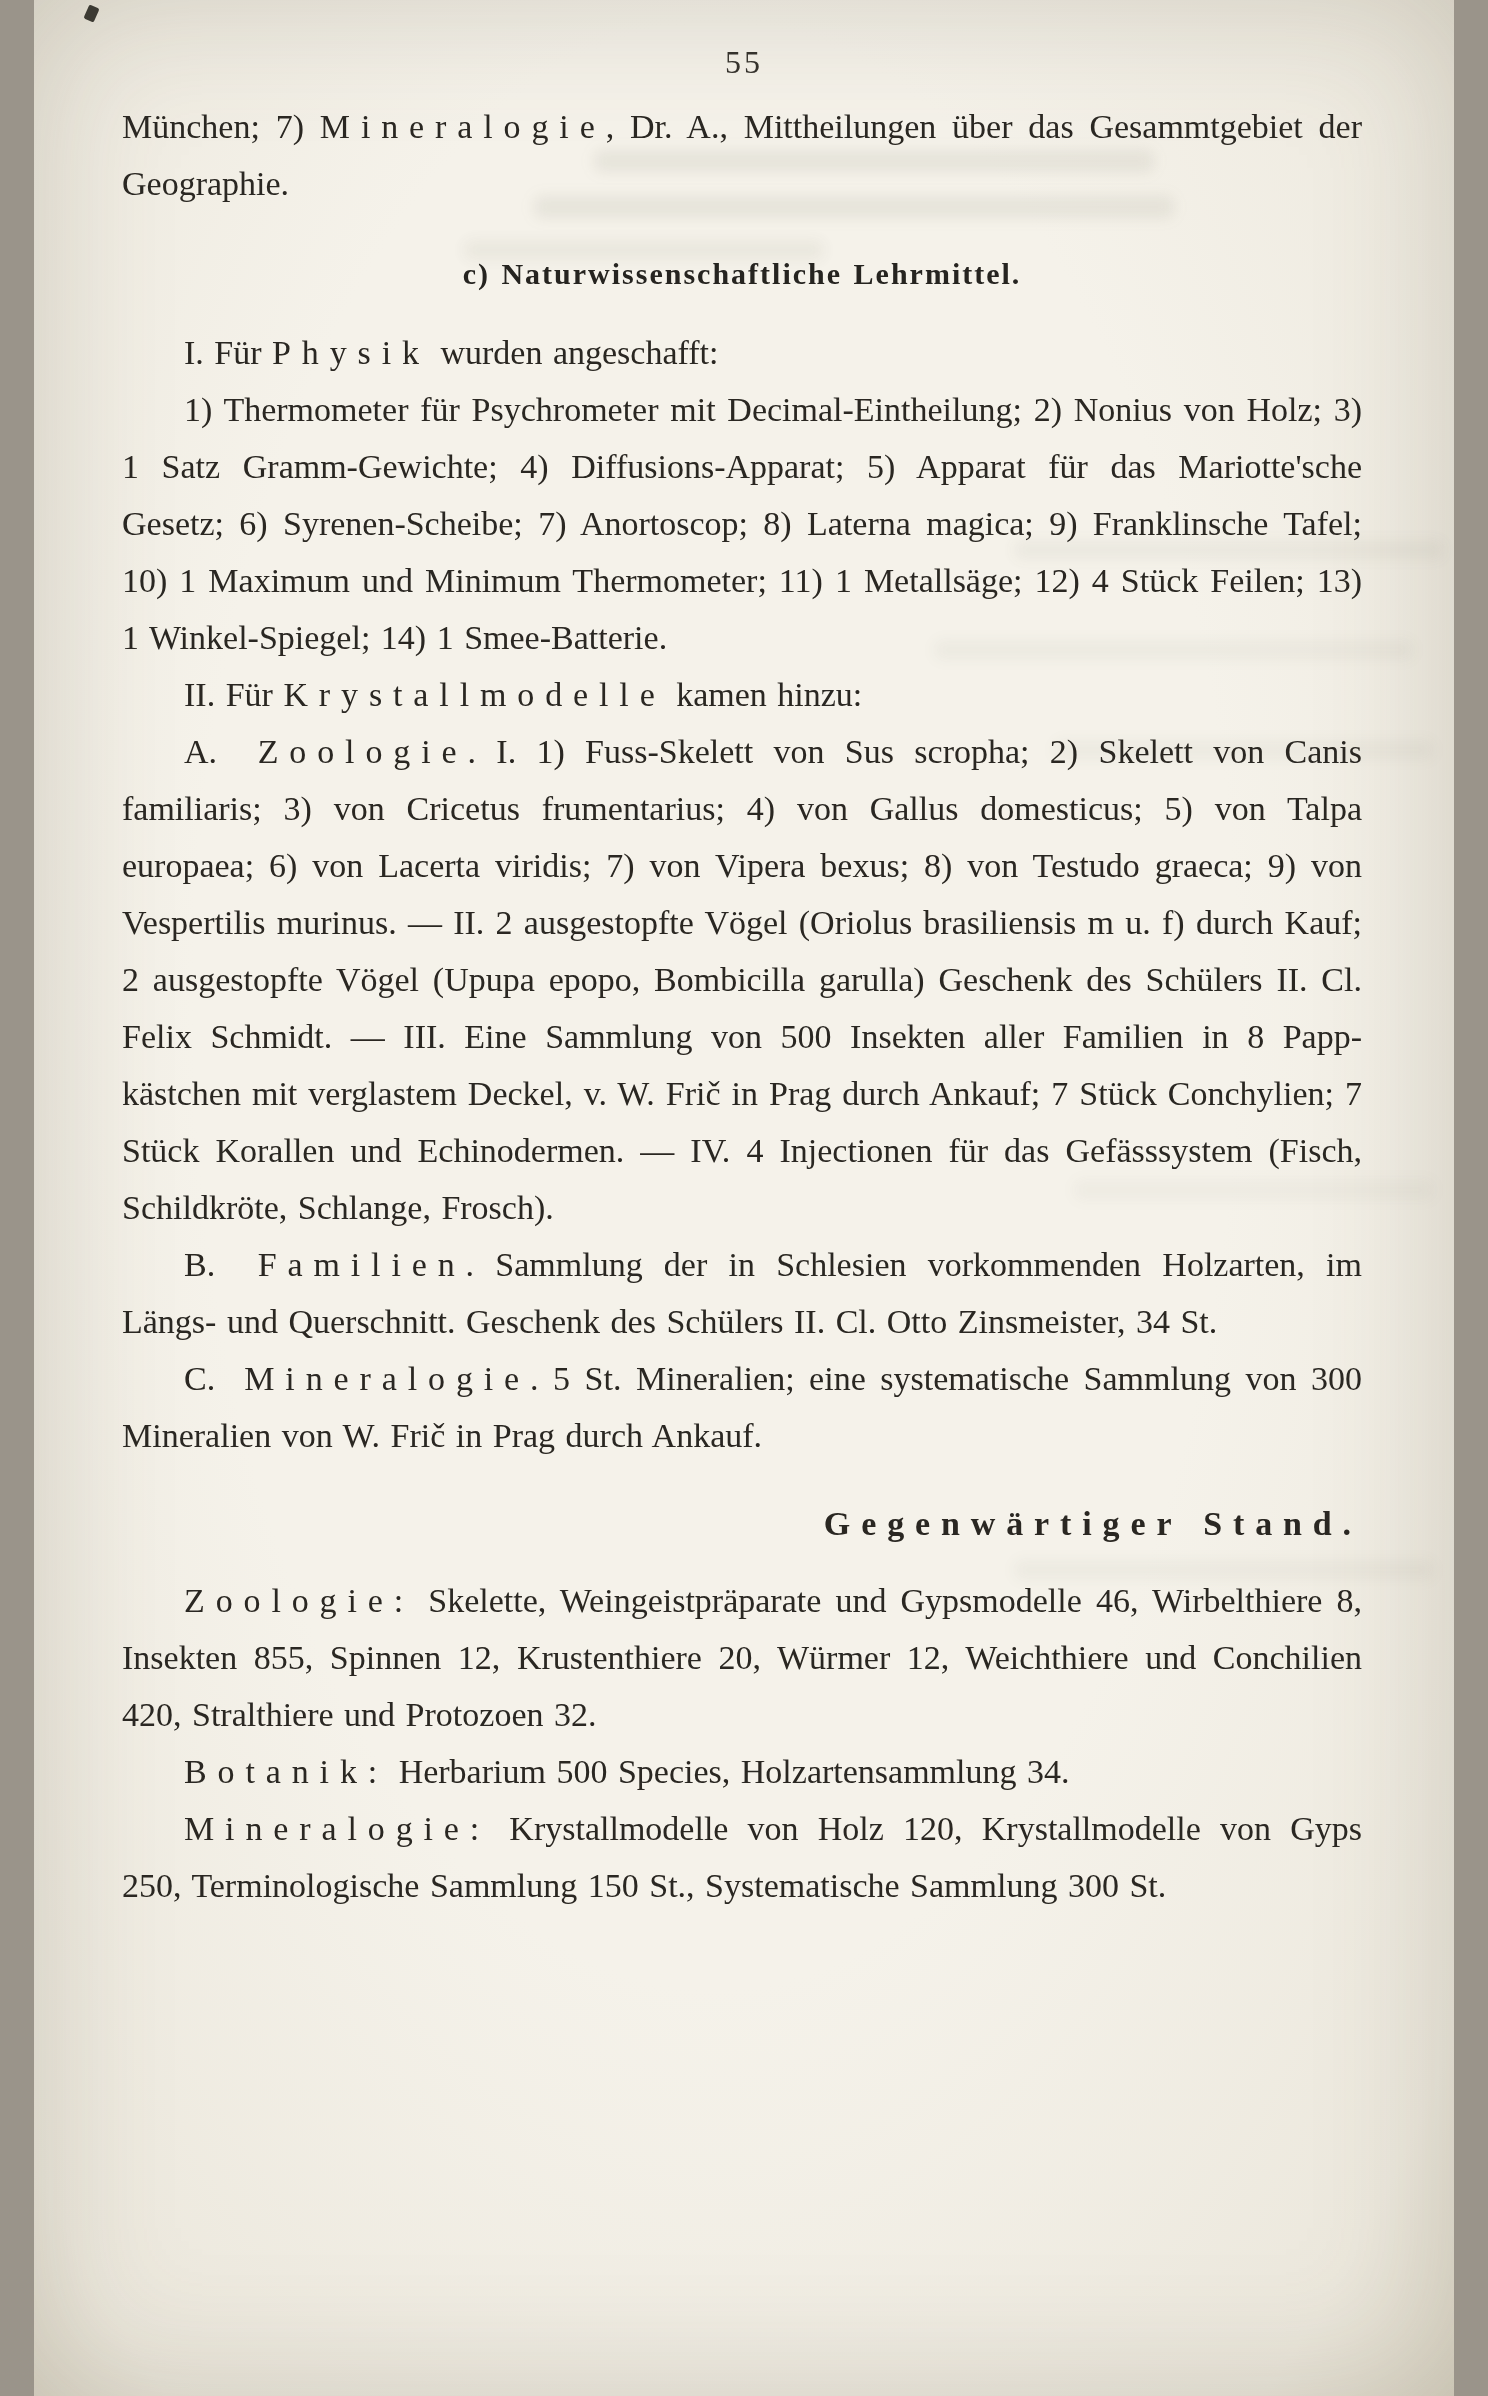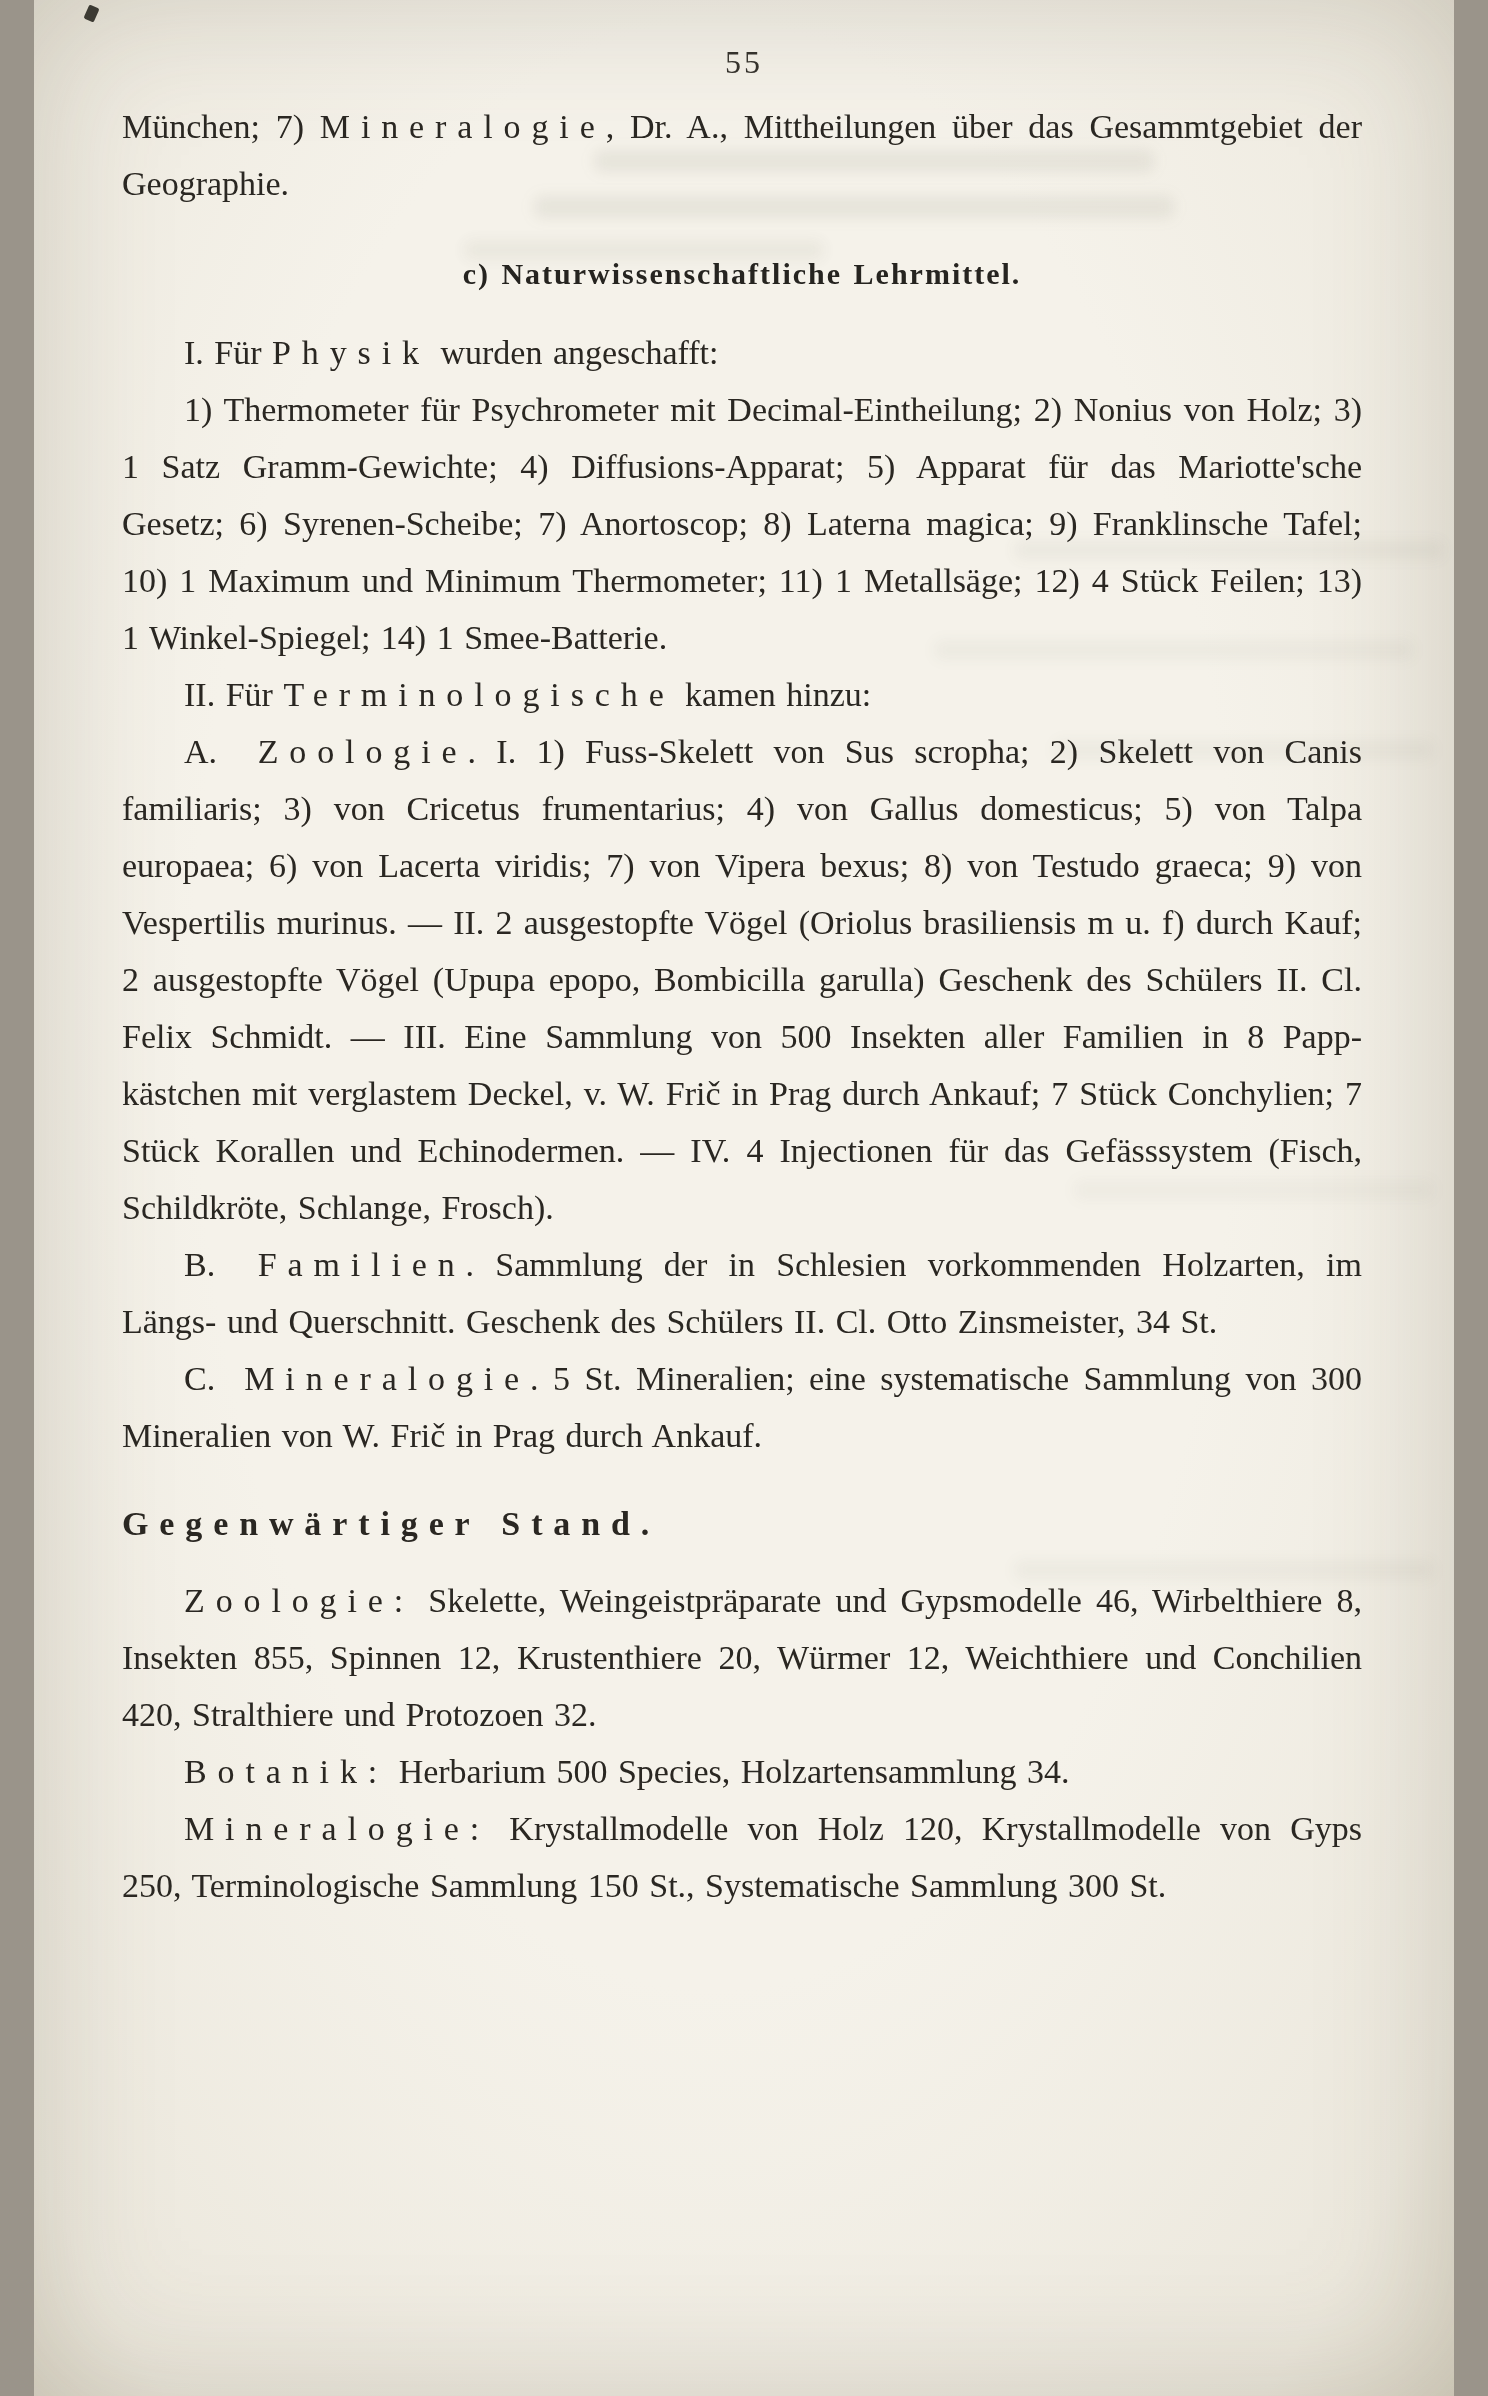--- a/index.html
+++ b/index.html
@@ -55,21 +55,21 @@
     text-align: center;
     font-size: 30px;
     font-weight: bold;
     letter-spacing: 2px;
     text-indent: 0;
     line-height: 48px;
     color: #262420;
   }
   .stand-heading {
     margin: 36px 0 24px 0;
-    text-align: left;
+    text-align: right;
     font-size: 34px;
     text-indent: 0;
     line-height: 48px;
   }
   
   .smudge {
     position: absolute;
     background: rgba(110, 104, 88, 0.10);
     filter: blur(7px);
     border-radius: 8px;
@@ -115,21 +115,21 @@
   <div class="page-body">
 
     <p class="para no-indent"><span>München; 7) </span><span class="spaced">Mineralogie</span><span>, Dr. A., Mittheilungen über das Gesammt­gebiet der Geographie.</span></p>
 
     <h2 class="para section-heading"><span>c) Naturwissenschaftliche Lehrmittel.</span></h2>
 
     <p class="para"><span>I. Für </span><span class="spaced">Physik</span><span> wurden angeschafft:</span></p>
 
     <p class="para"><span>1) Thermometer für Psychrometer mit Decimal-Eintheilung; 2) No­nius von Holz; 3) 1 Satz Gramm-Gewichte; 4) Diffusions-Apparat; 5) Apparat für das Mariotte'sche Gesetz; 6) Syrenen-Scheibe; 7) Anor­toscop; 8) Laterna magica; 9) Franklinsche Tafel; 10) 1 Maximum und Minimum Thermometer; 11) 1 Metallsäge; 12) 4 Stück Feilen; 13) 1 Winkel-Spiegel; 14) 1 Smee-Batterie.</span></p>
 
-    <p class="para"><span>II. Für </span><span class="spaced">Terminologische</span><span> kamen hinzu:</span></p>
+    <p class="para"><span>II. Für </span><span class="spaced">Krystallmodelle</span><span> kamen hinzu:</span></p>
 
     <p class="para"><span>A.&nbsp;&nbsp;</span><span class="spaced">Zoologie</span><span>. I. 1) Fuss-Skelett von Sus scropha; 2) Skelett von Canis familiaris; 3) von Cricetus frumentarius; 4) von Gallus domesti­cus; 5) von Talpa europaea; 6) von Lacerta viridis; 7) von Vipera bexus; 8) von Testudo graeca; 9) von Vespertilis murinus. — II. 2 ausgestopfte Vögel (Oriolus brasiliensis m u. f) durch Kauf; 2 ausgestopfte Vögel (Upupa epopo, Bombicilla garulla) Geschenk des Schülers II. Cl. Felix Schmidt. — III. Eine Sammlung von 500 Insekten aller Familien in 8 Papp­kästchen mit verglastem Deckel, v. W. Frič in Prag durch Ankauf; 7 Stück Conchylien; 7 Stück Korallen und Echinodermen. — IV. 4 In­jectionen für das Gefässsystem (Fisch, Schildkröte, Schlange, Frosch).</span></p>
 
     <p class="para"><span>B.&nbsp;&nbsp;</span><span class="spaced">Familien</span><span>. Sammlung der in Schlesien vorkommenden Holz­arten, im Längs- und Querschnitt. Geschenk des Schülers II. Cl. Otto Zinsmeister, 34 St.</span></p>
 
     <p class="para"><span>C.&nbsp;&nbsp;</span><span class="spaced">Mineralogie</span><span>. 5 St. Mineralien; eine systematische Samm­lung von 300 Mineralien von W. Frič in Prag durch Ankauf.</span></p>
 
     <h3 class="para stand-heading"><span class="spaced">Gegenwärtiger Stand.</span></h3>
 
     <p class="para"><span class="spaced">Zoologie:</span><span> Skelette, Weingeistpräparate und Gypsmodelle 46, Wirbelthiere 8, Insekten 855, Spinnen 12, Krustenthiere 20, Würmer 12, Weichthiere und Conchilien 420, Stralthiere und Protozoen 32.</span></p>

